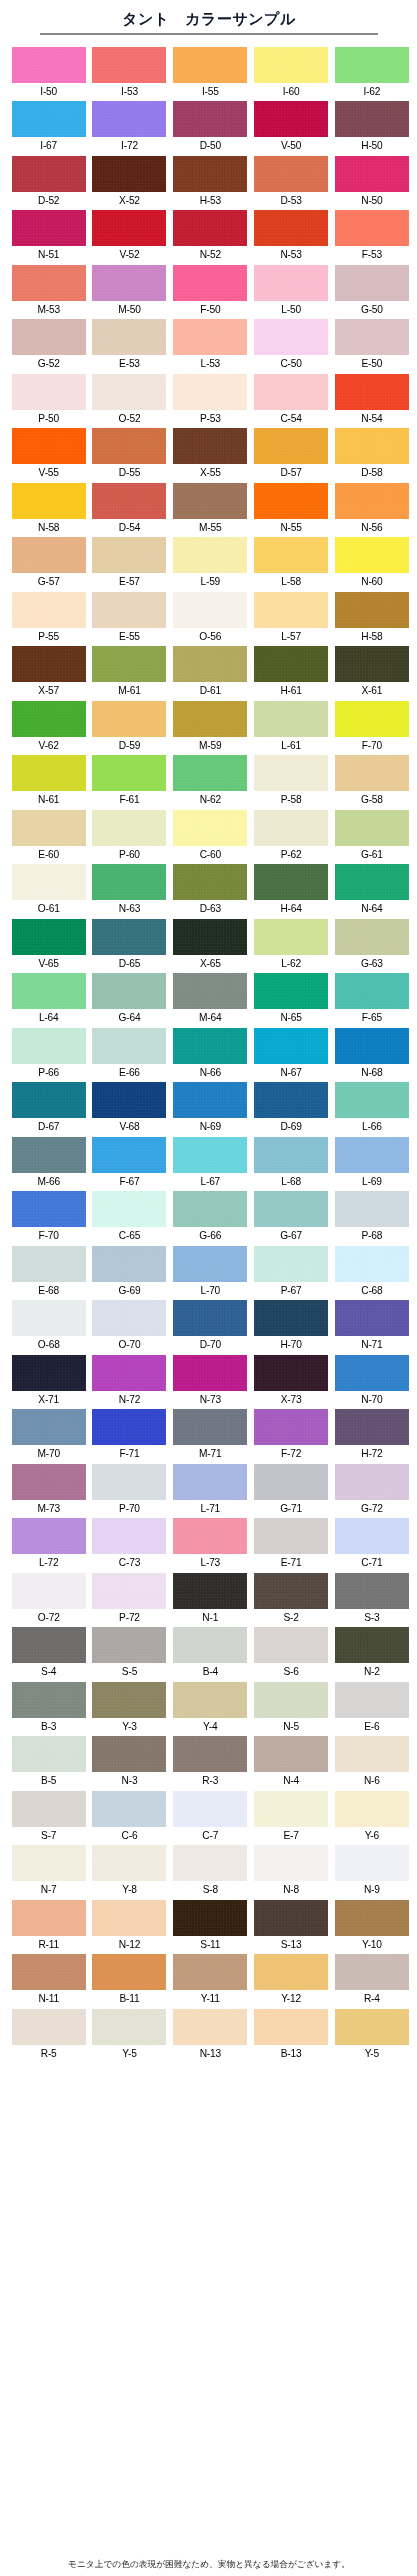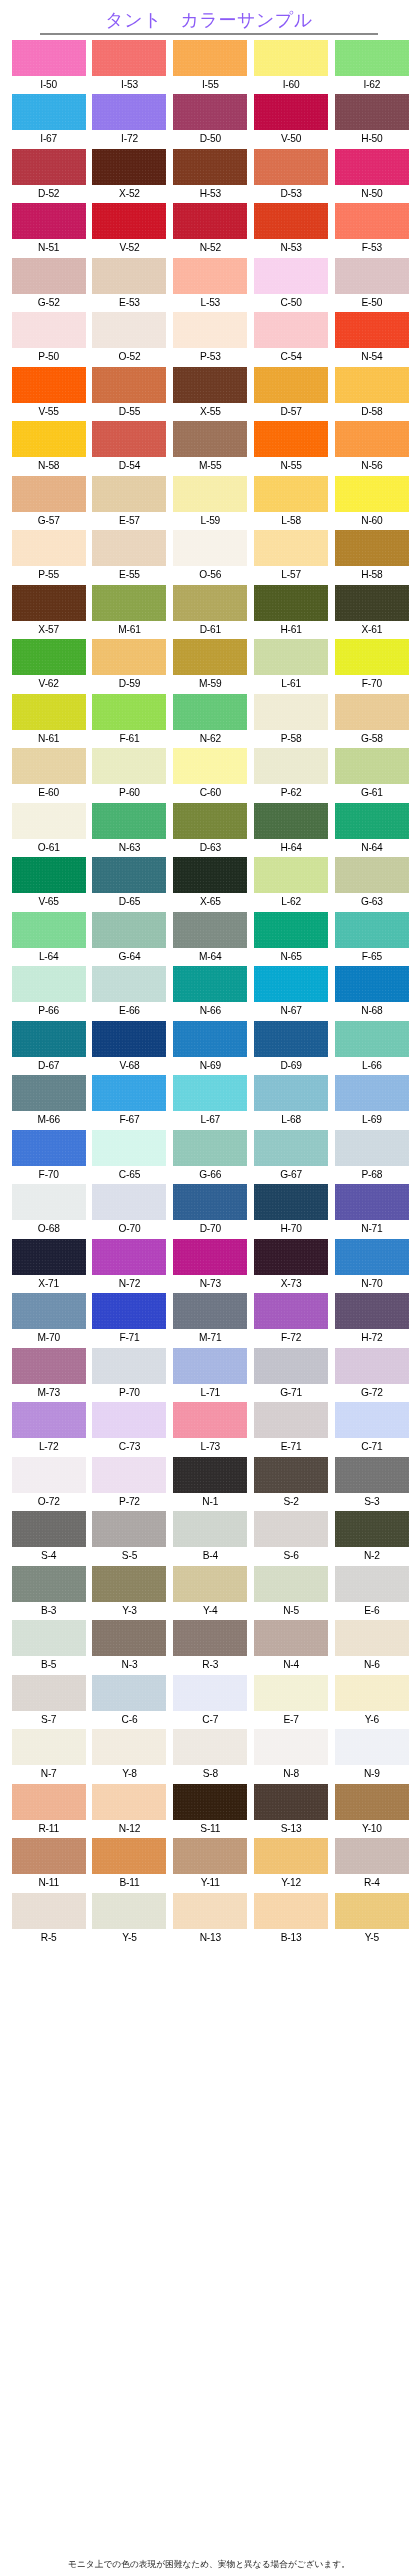--- a/index.html
+++ b/index.html
@@ -22,36 +22,36 @@
     position: relative;
     box-sizing: border-box;
   }
   
   .header {
     padding-top: 8.7px;
     text-align: center;
   }
   .title {
     font-family: "DejaVu Sans", "Liberation Sans", sans-serif;
-    font-size: 18px;
-    font-weight: normal;
+    font-size: 15px;
+    font-weight: bold;
     letter-spacing: 0.5px;
     line-height: 21.4px;
-    color: #8b5cf6;
+    color: #0f172a;
     white-space: pre;
   }
   .title-rule {
     width: 338px;
     height: 1.9px;
     background: #8a8a8a;
     margin: 2.9px auto 0 auto;
   }
   
   .grid {
-    margin-top: 5px;
+    margin-top: 12px;
     padding-left: 11.7px;
     padding-right: 4px;
     box-sizing: border-box;
   }
   .row {
     display: flex;
     flex-direction: row;
     justify-content: flex-start;
     margin-bottom: 0px;
   }
@@ -203,20 +203,42 @@
           <div class="swatch" style="background-color: rgb(220, 61, 28);"></div>
           <div class="label">N-53</div>
         </div>
         <div class="cell">
           <div class="swatch" style="background-color: rgb(251, 121, 96);"></div>
           <div class="label">F-53</div>
         </div>
       </div>
       <div class="row">
         <div class="cell">
+          <div class="swatch" style="background-color: rgb(234, 122, 104);"></div>
+          <div class="label">M-53</div>
+        </div>
+        <div class="cell">
+          <div class="swatch" style="background-color: rgb(203, 133, 196);"></div>
+          <div class="label">M-50</div>
+        </div>
+        <div class="cell">
+          <div class="swatch" style="background-color: rgb(249, 96, 150);"></div>
+          <div class="label">F-50</div>
+        </div>
+        <div class="cell">
+          <div class="swatch" style="background-color: rgb(251, 188, 208);"></div>
+          <div class="label">L-50</div>
+        </div>
+        <div class="cell">
+          <div class="swatch" style="background-color: rgb(214, 188, 190);"></div>
+          <div class="label">G-50</div>
+        </div>
+      </div>
+      <div class="row">
+        <div class="cell">
           <div class="swatch" style="background-color: rgb(216, 182, 177);"></div>
           <div class="label">G-52</div>
         </div>
         <div class="cell">
           <div class="swatch" style="background-color: rgb(226, 205, 184);"></div>
           <div class="label">E-53</div>
         </div>
         <div class="cell">
           <div class="swatch" style="background-color: rgb(252, 181, 160);"></div>
           <div class="label">L-53</div>
@@ -573,20 +595,42 @@
           <div class="swatch" style="background-color: rgb(147, 200, 185);"></div>
           <div class="label">G-66</div>
         </div>
         <div class="cell">
           <div class="swatch" style="background-color: rgb(147, 200, 197);"></div>
           <div class="label">G-67</div>
         </div>
         <div class="cell">
           <div class="swatch" style="background-color: rgb(206, 217, 224);"></div>
           <div class="label">P-68</div>
+        </div>
+      </div>
+      <div class="row">
+        <div class="cell">
+          <div class="swatch" style="background-color: rgb(206, 220, 219);"></div>
+          <div class="label">E-68</div>
+        </div>
+        <div class="cell">
+          <div class="swatch" style="background-color: rgb(179, 198, 216);"></div>
+          <div class="label">G-69</div>
+        </div>
+        <div class="cell">
+          <div class="swatch" style="background-color: rgb(140, 181, 222);"></div>
+          <div class="label">L-70</div>
+        </div>
+        <div class="cell">
+          <div class="swatch" style="background-color: rgb(201, 233, 227);"></div>
+          <div class="label">P-67</div>
+        </div>
+        <div class="cell">
+          <div class="swatch" style="background-color: rgb(210, 240, 251);"></div>
+          <div class="label">C-68</div>
         </div>
       </div>
       <div class="row">
         <div class="cell">
           <div class="swatch" style="background-color: rgb(232, 236, 236);"></div>
           <div class="label">O-68</div>
         </div>
         <div class="cell">
           <div class="swatch" style="background-color: rgb(219, 223, 234);"></div>
           <div class="label">O-70</div>

